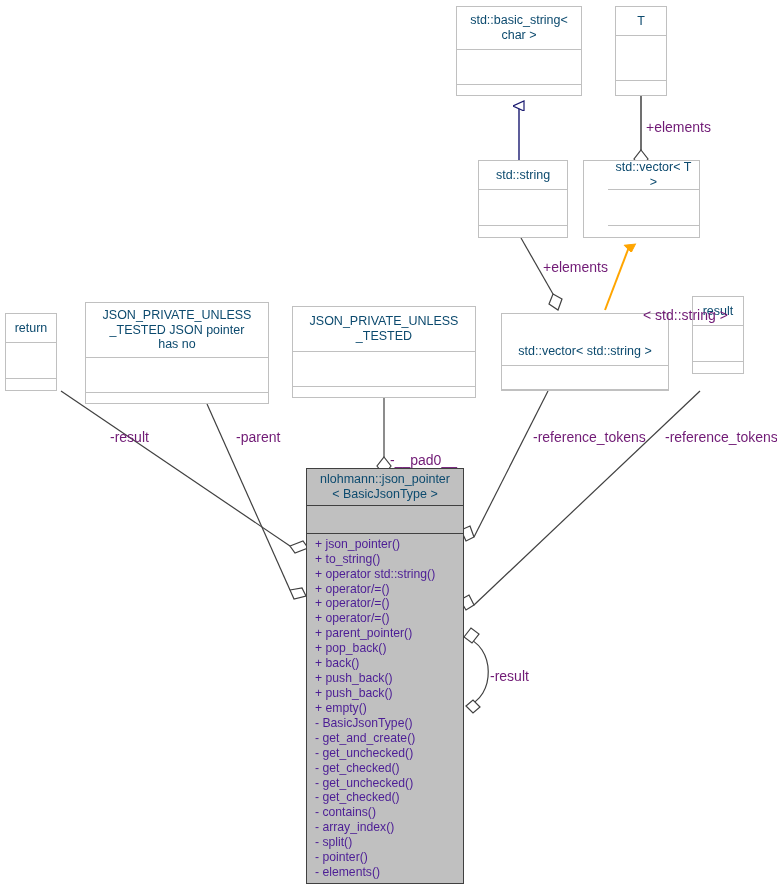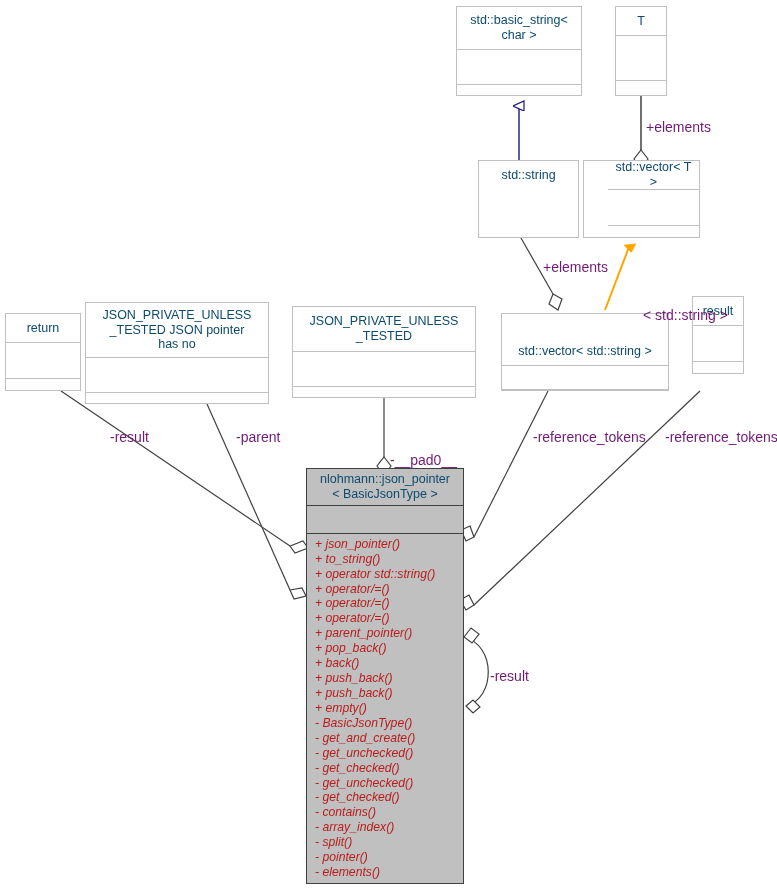--- a/index.html
+++ b/index.html
@@ -73,23 +73,22 @@
     background: #c0c0c0;
     border-bottom: 1px solid #404040;
   }
   .node.focus .op-cell {
     background: #c0c0c0;
     padding: 3px 4px 3px 8px;
   }
   .node.focus .op-cell .member {
     font-size: 12.2px;
     line-height: 14.92px;
-    color: #b91c1c;
+    color: #4c1d95;
     white-space: nowrap;
-    font-style: italic;
   }
 
   
   .edge-label {
     position: absolute;
     font-size: 14px;
     color: #701a75;
     white-space: nowrap;
     z-index: 4;
     line-height: 1;
@@ -166,33 +165,33 @@
     <div class="attr-cell sep" style="height:24px;"></div>
     <div class="op-cell sep"></div>
   </div>
 
   <div class="node" style="left:615px; top:6px; width:52px; height:90px;">
     <div class="title-cell" style="height:28px;">T</div>
     <div class="attr-cell sep" style="height:31px;"></div>
     <div class="op-cell sep"></div>
   </div>
 
-  <div class="node" style="left:478px; top:160px; width:101px; height:78px;align-items:center;">
+  <div class="node" style="left:478px; top:160px; width:90px; height:78px;">
     <div class="title-cell" style="height:28px;">std::string</div>
     <div class="attr-cell sep" style="height:25px;"></div>
     <div class="op-cell sep"></div>
   </div>
 
   <div class="node" style="left:583px; top:160px; width:117px; height:78px;padding-left:24px;">
     <div class="title-cell" style="height:28px;">std::vector&lt; T &gt;</div>
     <div class="attr-cell sep" style="height:25px;"></div>
     <div class="op-cell sep"></div>
   </div>
 
-  <div class="node" style="left:5px; top:313px; width:76px; height:78px;">
+  <div class="node" style="left:5px; top:313px; width:52px; height:78px;">
     <div class="title-cell" style="height:28px;">return</div>
     <div class="attr-cell sep" style="height:25px;"></div>
     <div class="op-cell sep"></div>
   </div>
 
   <div class="node" style="left:85px; top:302px; width:184px; height:102px;">
     <div class="title-cell" style="height:54px;">JSON_PRIVATE_UNLESS
 _TESTED JSON pointer
 has no</div>
     <div class="attr-cell sep" style="height:24px;"></div>

